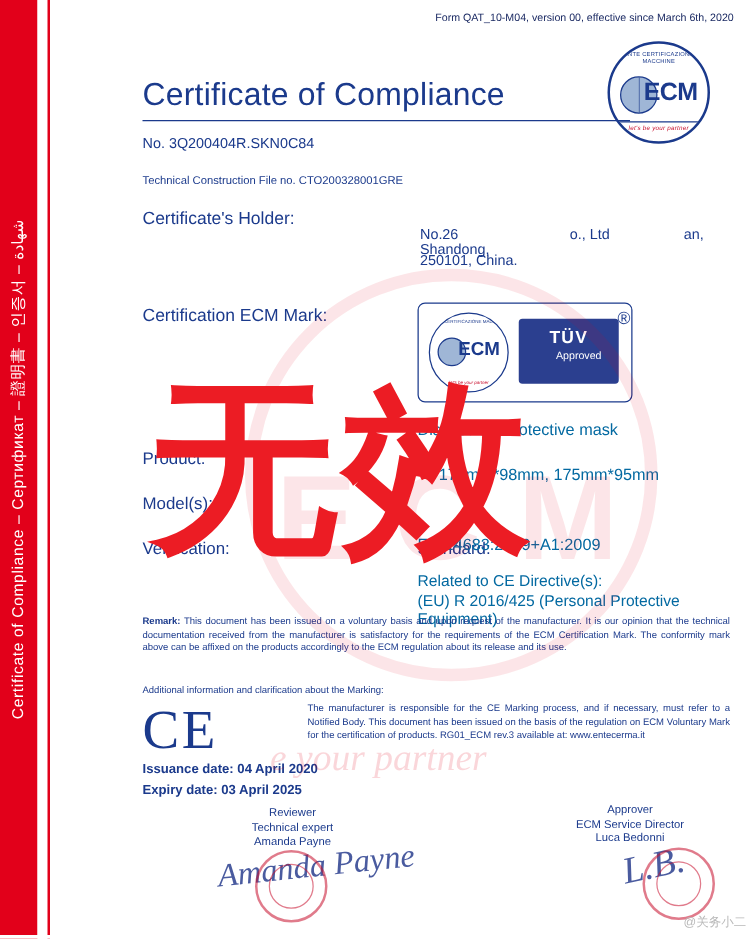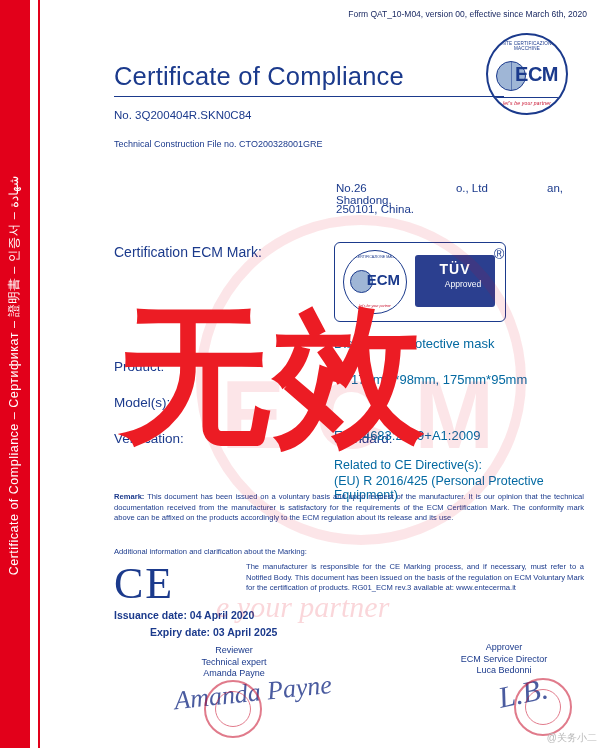--- a/index.html
+++ b/index.html
@@ -302,21 +302,20 @@
     font-size: 10.5px;
     font-weight: bold;
     color: #1b3a8c;
   }
   .expiry {
     position: absolute;
     left: 68px; top: 626px;
     font-size: 10.5px;
     font-weight: bold;
     color: #1b3a8c;
-    margin-left: 36px;
   }
 
   
   .sig {
     position: absolute;
     text-align: center;
     color: #1b3a8c;
     font-size: 9px;
     line-height: 11.5px;
   }
@@ -437,20 +436,21 @@
 
     <div class="doc-title">Certificate of Compliance</div>
     <div class="title-rule"></div>
 
     <div class="cert-no">
       <span>No.</span>
       <span>3Q200404R.SKN0C84</span>
     </div>
     <div class="tcf-no">Technical Construction File no. CTO200328001GRE</div>
 
+    <div class="holder-label">Certificate's Holder:</div>
     <div class="holder-line1">
       <span>No.26</span>
       <span style="margin-left:86px">o., Ltd</span>
       <span style="margin-left:56px">an, Shandong,</span>
     </div>
     <div class="holder-line2">250101, China.</div>
 
     <div class="mark-label">Certification ECM Mark:</div>
     <div class="mark-box">
       <div class="mark-ecm">

